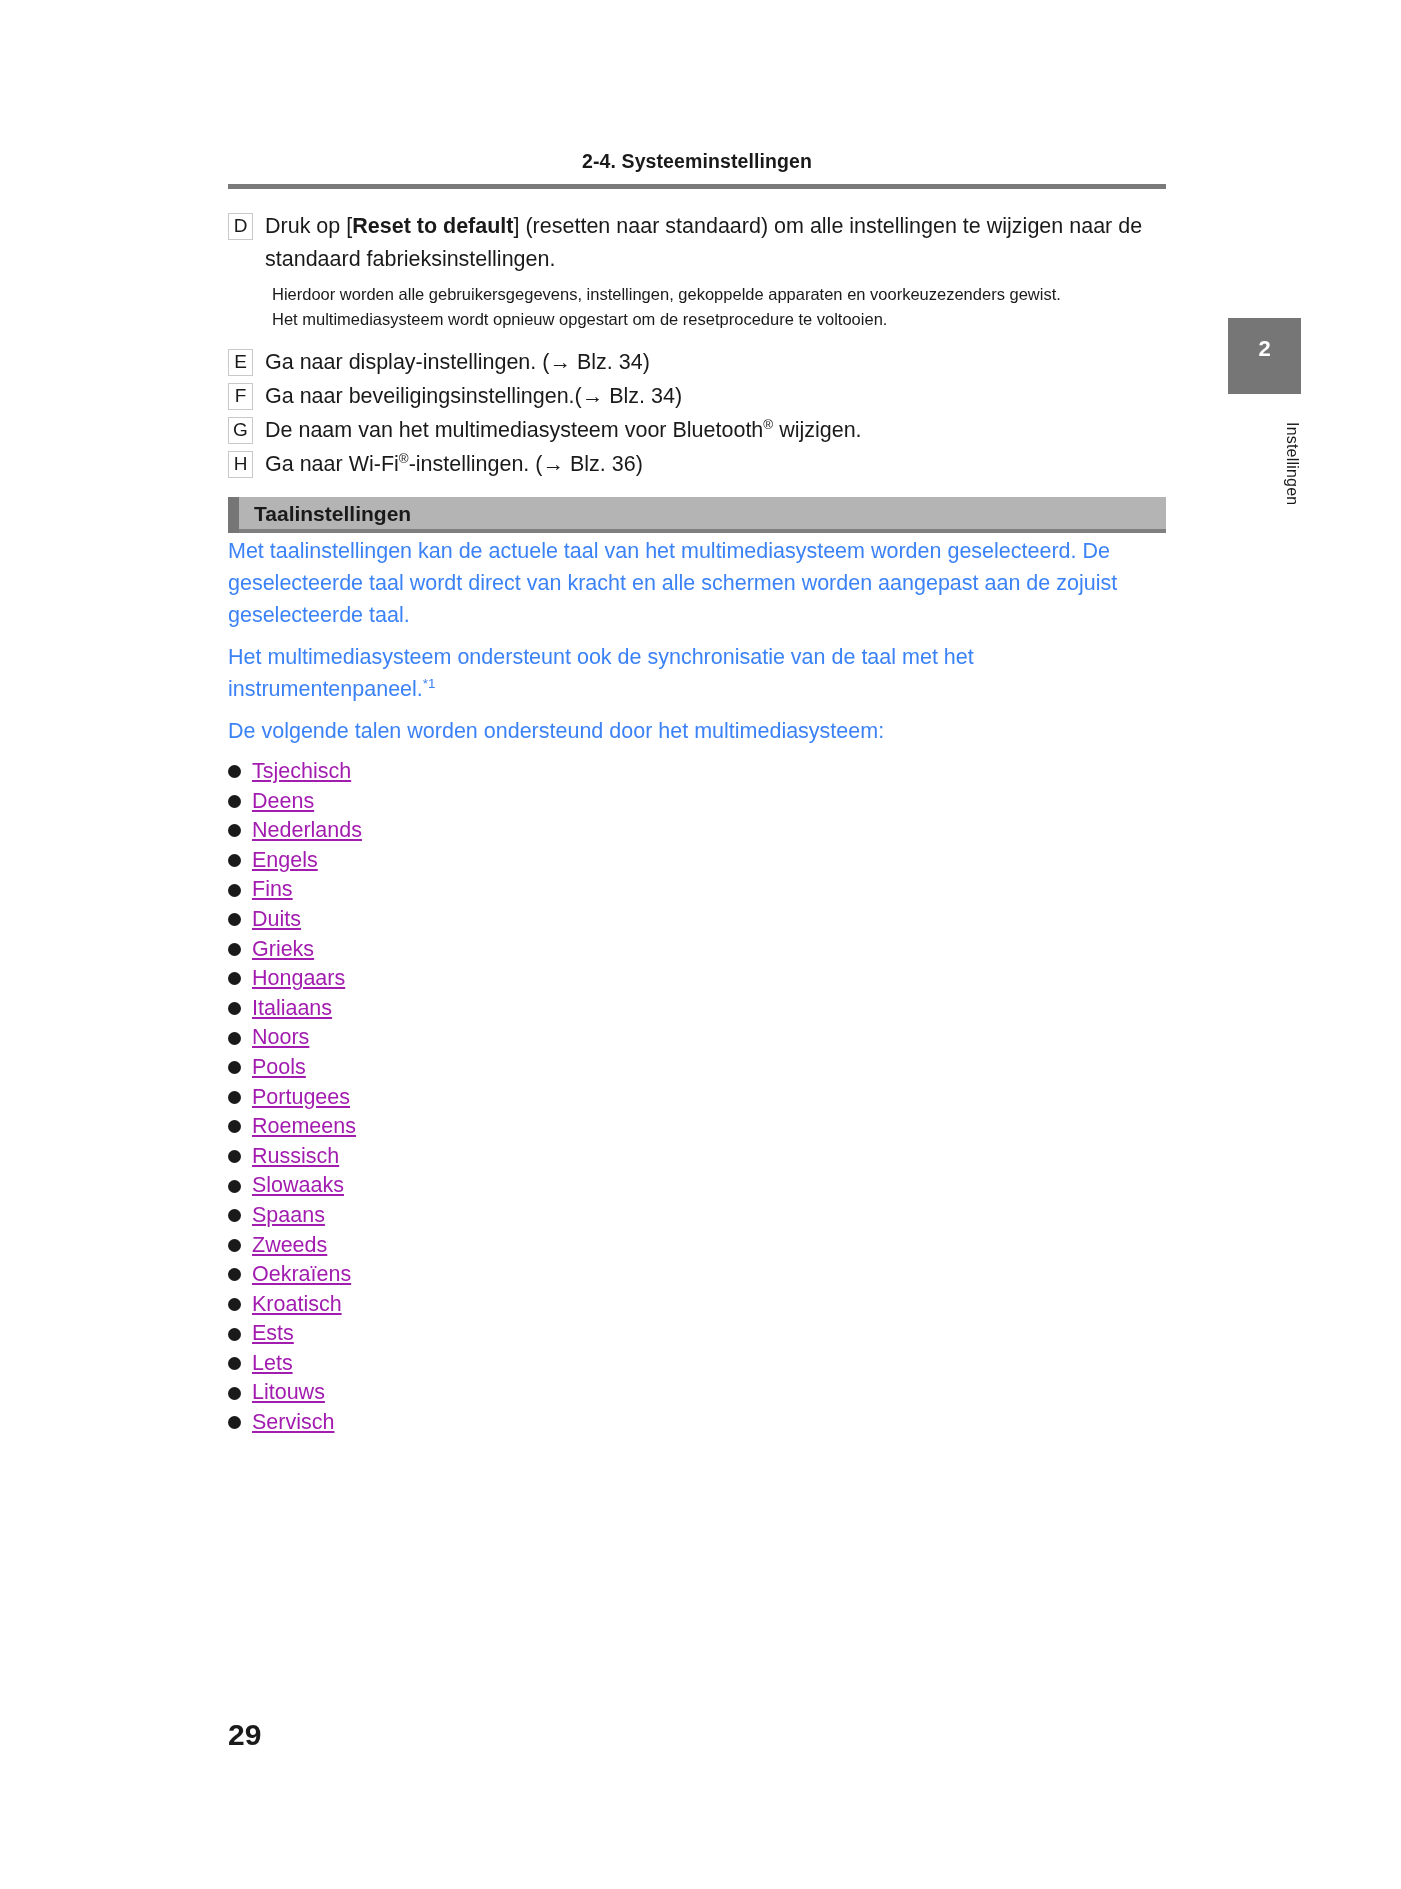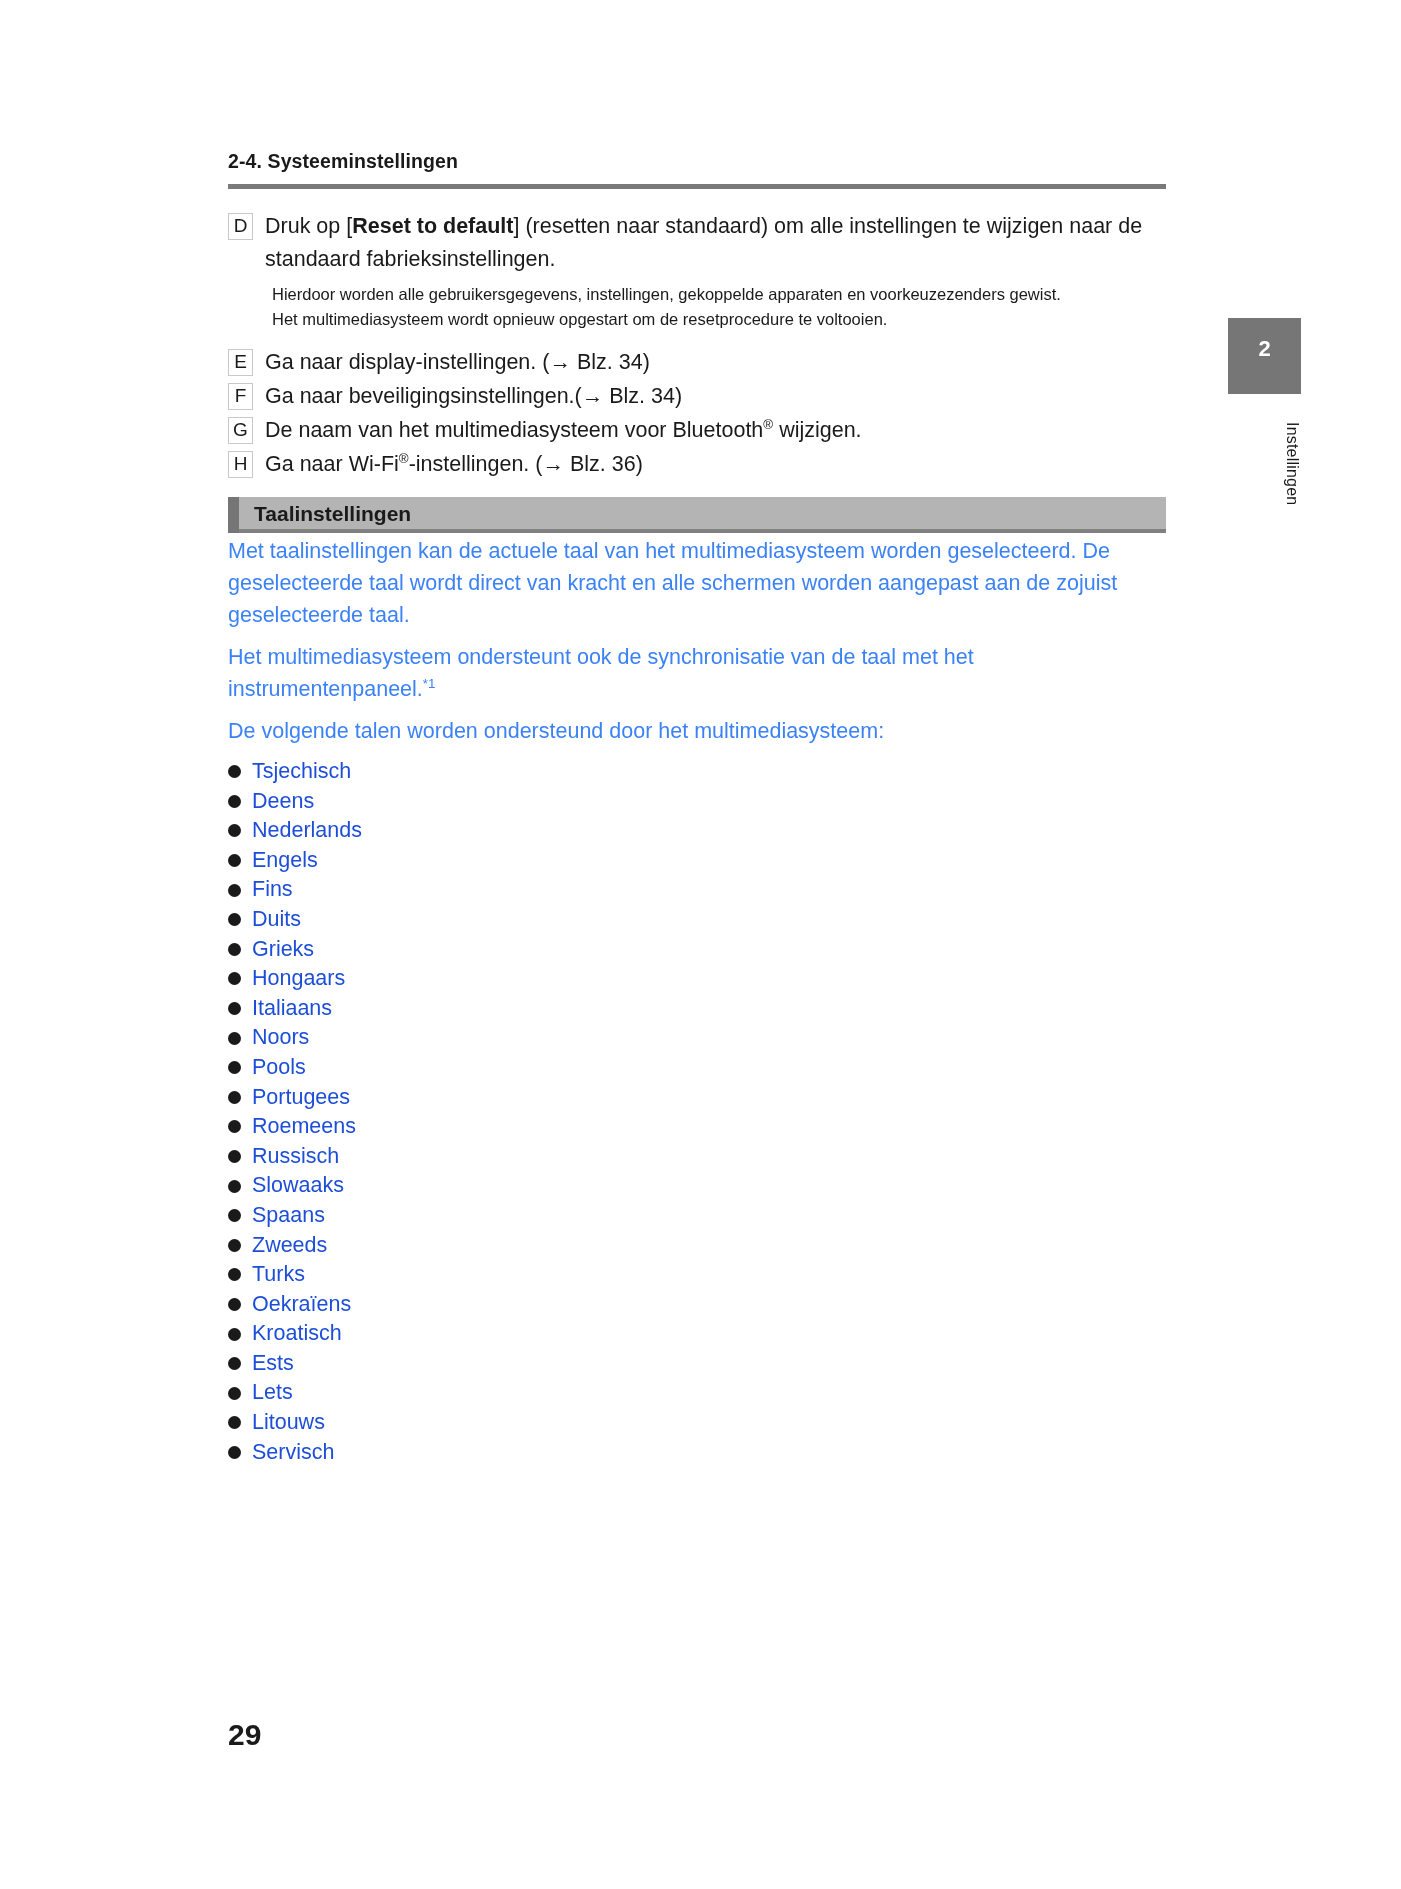--- a/index.html
+++ b/index.html
@@ -20,21 +20,21 @@
     position: absolute;
     inset: 0;
   }
 
   
   .header {
     position: absolute;
     left: 228px;
     top: 150px;
     width: 938px;
-    text-align: left;
+    text-align: center;
     font-size: 19.5px;
     font-weight: bold;
     letter-spacing: 0.1px;
     color: #1a1a1a;
   }
   .header-rule {
     position: absolute;
     left: 228px;
     top: 184px;
     width: 938px;
@@ -186,21 +186,22 @@
   .lang-list {
     list-style: none;
     margin: 6px 0 0 0;
     padding: 0;
   }
   .lang-item {
     display: flex;
     align-items: center;
     font-size: 21.5px;
     line-height: 29.6px;
-    color: #1d4ed8;
+    color: #a21caf;
+    text-decoration: underline;
   }
   .lang-bullet {
     flex: 0 0 auto;
     width: 13px;
     height: 13px;
     border-radius: 50%;
     background: #1a1a1a;
     margin-right: 11px;
   }
 
@@ -336,24 +337,20 @@
       <li class="lang-item">
           <span class="lang-bullet"></span>
           <span>Spaans</span>
         </li>
       <li class="lang-item">
           <span class="lang-bullet"></span>
           <span>Zweeds</span>
         </li>
       <li class="lang-item">
           <span class="lang-bullet"></span>
-          <span>Turks</span>
-        </li>
-      <li class="lang-item">
-          <span class="lang-bullet"></span>
           <span>Oekraïens</span>
         </li>
       <li class="lang-item">
           <span class="lang-bullet"></span>
           <span>Kroatisch</span>
         </li>
       <li class="lang-item">
           <span class="lang-bullet"></span>
           <span>Ests</span>
         </li>

